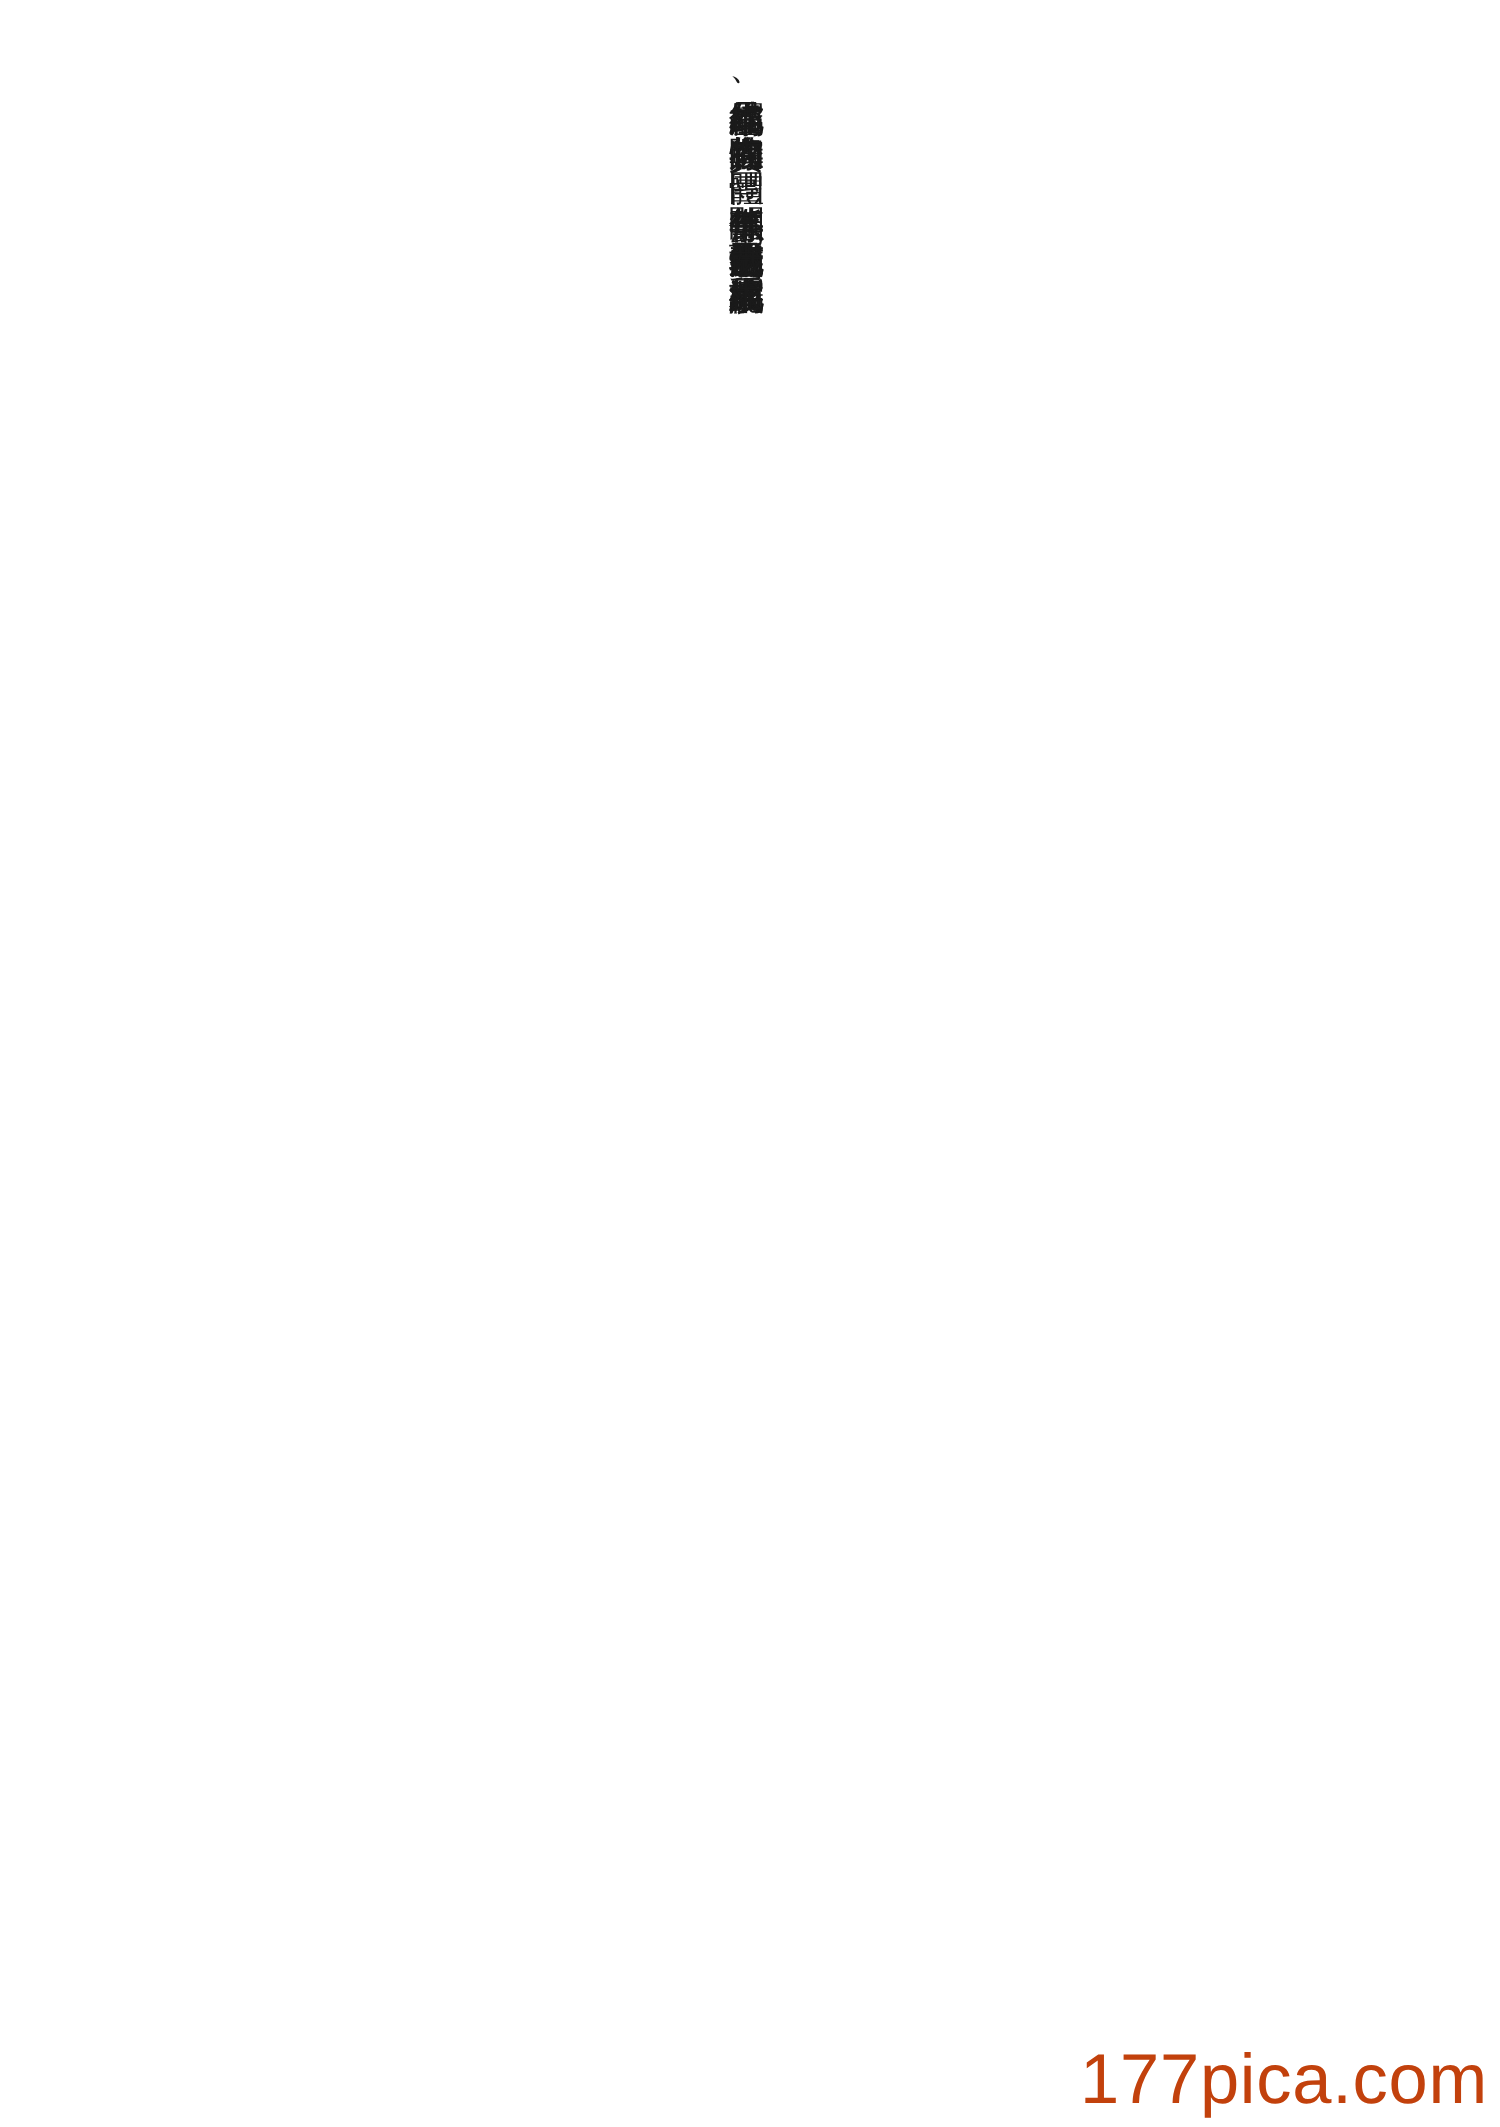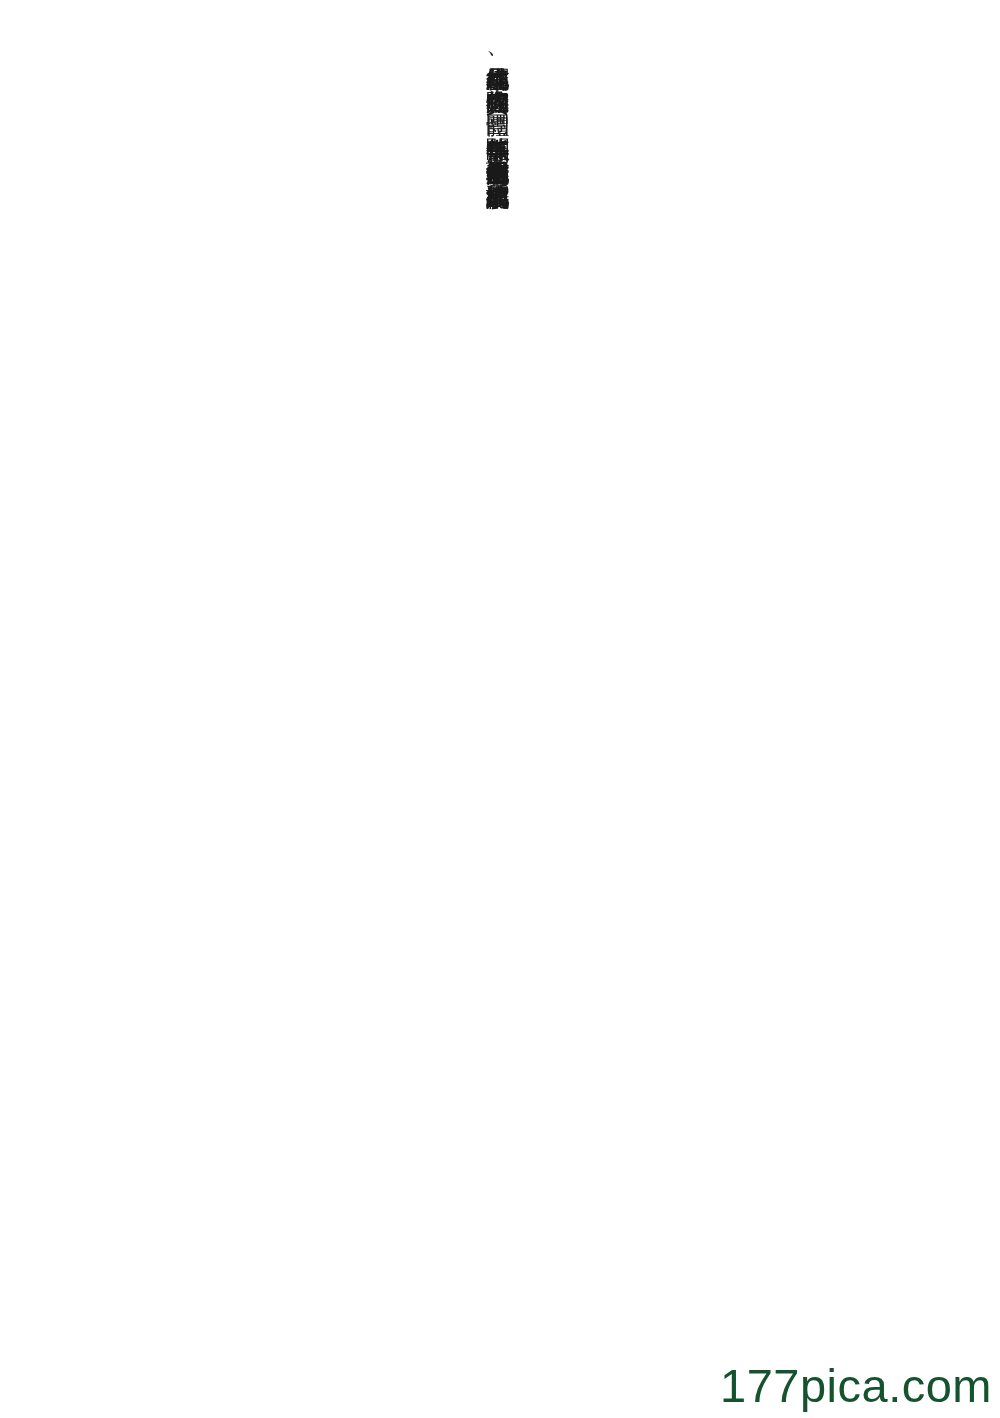--- a/index.html
+++ b/index.html
@@ -39,14 +39,14 @@
     font-weight: normal;
     letter-spacing: 0.5px;
     font-family: "Liberation Sans", sans-serif;
   }
 </style>
 </head>
 <body>
 
 <div class="page">
   <div class="disclaimer-vertical" style="color: rgb(26, 26, 26);">本作品純屬虛構、與實際存在的人物、團體、事件等毫無關係。作中出現的所有角色均已年滿十八歲。彼此稱謂純屬演出需求。</div>
-  <div class="watermark" style="color: #14532d;">177pica.com</div>
+  <div class="watermark" style="color: #c2410c;">177pica.com</div>
 </div>
 
 </body></html>

